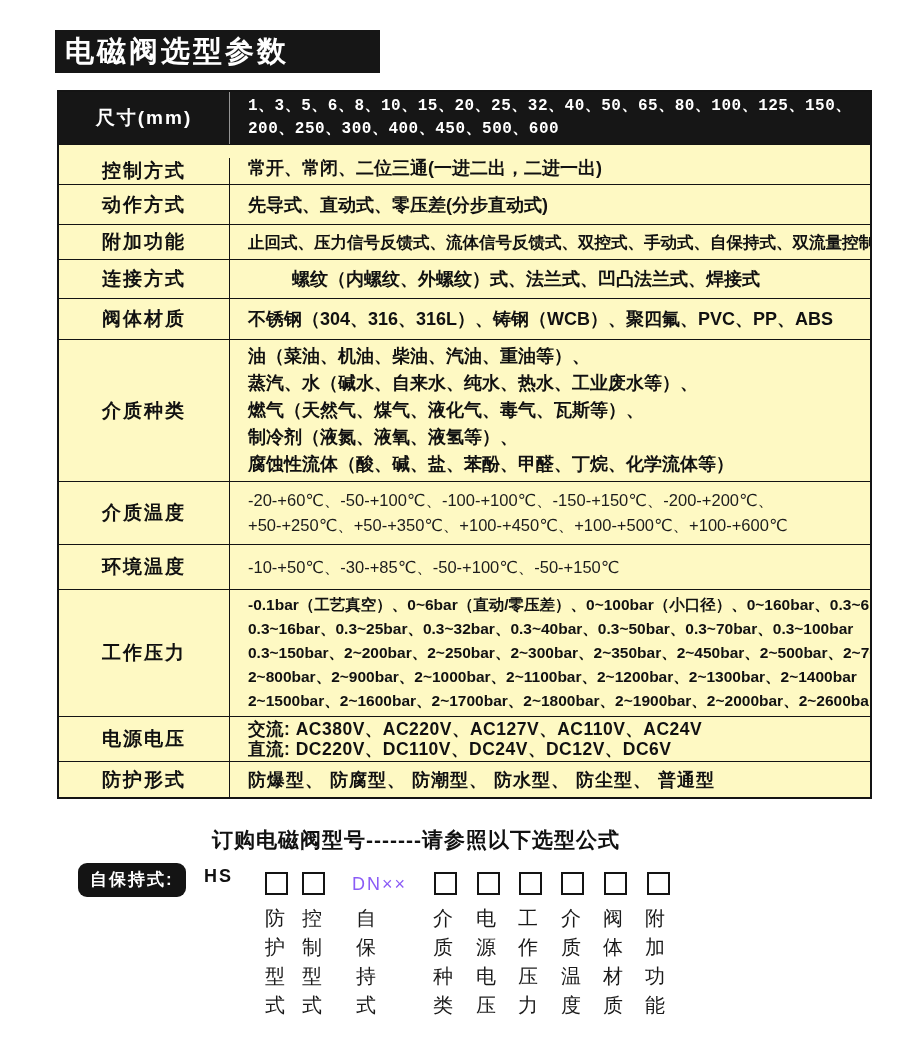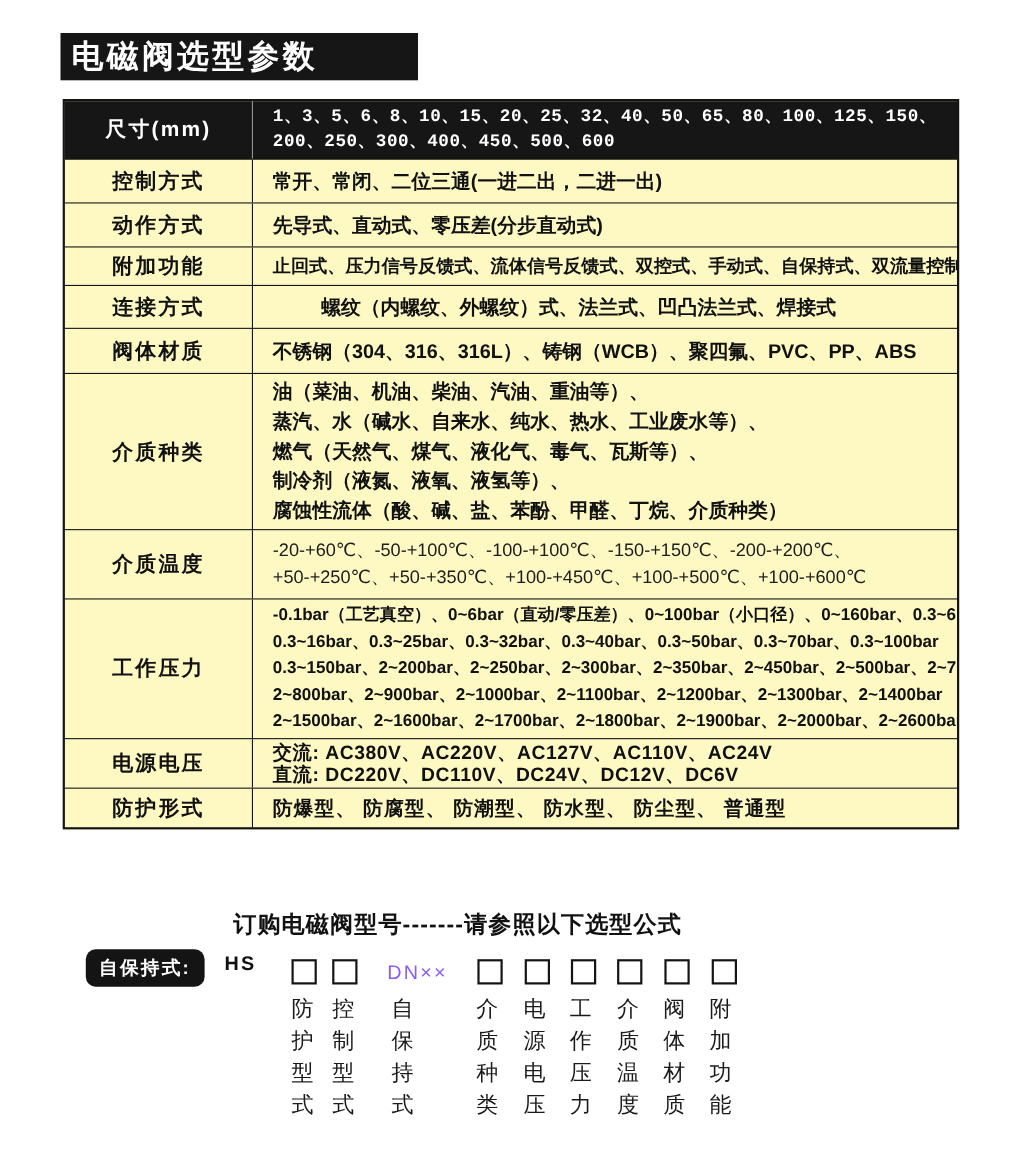--- a/index.html
+++ b/index.html
@@ -33,21 +33,21 @@
   }
   .t-content {
     flex:1; display:flex; flex-direction:column; justify-content:center;
     padding:3px 4px 3px 18px; overflow:hidden;
   }
   .t-line { white-space:nowrap; font-size:18px; font-weight:bold; line-height:26px; }
 
   .r0 { height:53px; background:#161616; color:#fff; }
   .r0 .t-label { border-right:1px solid rgba(255,255,255,0.55); color:#fff; }
   .r0 .t-line { font-family:"Liberation Mono","DejaVu Sans Mono",monospace; font-size:16px; line-height:23px; letter-spacing:0.5px; }
-  .r1 { height:40px; } .r2 { height:40px; }
+  .r1 { height:40px;align-items:flex-end; } .r2 { height:40px; }
   .r3 { height:35px; } .r3 .t-line { font-size:16.5px; }
   .r4 { height:39px;gap:44px; } .r5 { height:41px; }
   .r6 { height:142px; } .r6 .t-line { line-height:27px; }
   .r7 { height:63px; } .r8 { height:45px; }
   .r7 .t-line, .r8 .t-line { font-weight:normal; font-size:16.5px; line-height:25px; color:#1c1c1c; }
   .r9 { height:127px; } .r9 .t-line { font-size:15.5px; line-height:24px; }
   .r10 { height:45px; } .r10 .t-line { font-size:17.5px; line-height:20px; letter-spacing:0.5px; }
   .r11 { height:35px; } .r11 .t-line { letter-spacing:1px; }
 
   
@@ -130,32 +130,38 @@
       </div>
     </div>
 
     <div class="t-row r6">
       <div class="t-label">介质种类</div>
       <div class="t-content">
         <div class="t-line">油（菜油、机油、柴油、汽油、重油等）、</div>
         <div class="t-line">蒸汽、水（碱水、自来水、纯水、热水、工业废水等）、</div>
         <div class="t-line">燃气（天然气、煤气、液化气、毒气、瓦斯等）、</div>
         <div class="t-line">制冷剂（液氮、液氧、液氢等）、</div>
-        <div class="t-line">腐蚀性流体（酸、碱、盐、苯酚、甲醛、丁烷、介质种类）</div>
+        <div class="t-line">腐蚀性流体（酸、碱、盐、苯酚、甲醛、丁烷、化学流体等）</div>
       </div>
     </div>
 
     <div class="t-row r7">
       <div class="t-label">介质温度</div>
       <div class="t-content">
         <div class="t-line">-20-+60℃、-50-+100℃、-100-+100℃、-150-+150℃、-200-+200℃、</div>
         <div class="t-line">+50-+250℃、+50-+350℃、+100-+450℃、+100-+500℃、+100-+600℃</div>
       </div>
     </div>
 
+    <div class="t-row r8">
+      <div class="t-label">环境温度</div>
+      <div class="t-content">
+        <div class="t-line">-10-+50℃、-30-+85℃、-50-+100℃、-50-+150℃</div>
+      </div>
+    </div>
 
     <div class="t-row r9">
       <div class="t-label">工作压力</div>
       <div class="t-content">
         <div class="t-line">-0.1bar（工艺真空）、0~6bar（直动/零压差）、0~100bar（小口径）、0~160bar、0.3~6bar</div>
         <div class="t-line">0.3~16bar、0.3~25bar、0.3~32bar、0.3~40bar、0.3~50bar、0.3~70bar、0.3~100bar</div>
         <div class="t-line">0.3~150bar、2~200bar、2~250bar、2~300bar、2~350bar、2~450bar、2~500bar、2~700bar</div>
         <div class="t-line">2~800bar、2~900bar、2~1000bar、2~1100bar、2~1200bar、2~1300bar、2~1400bar</div>
         <div class="t-line"><span>2~1500bar、2~1600bar、2~1700bar、2~1800bar、2~1900bar、2~2000bar、2~2600bar,</span> </div>
       </div>

